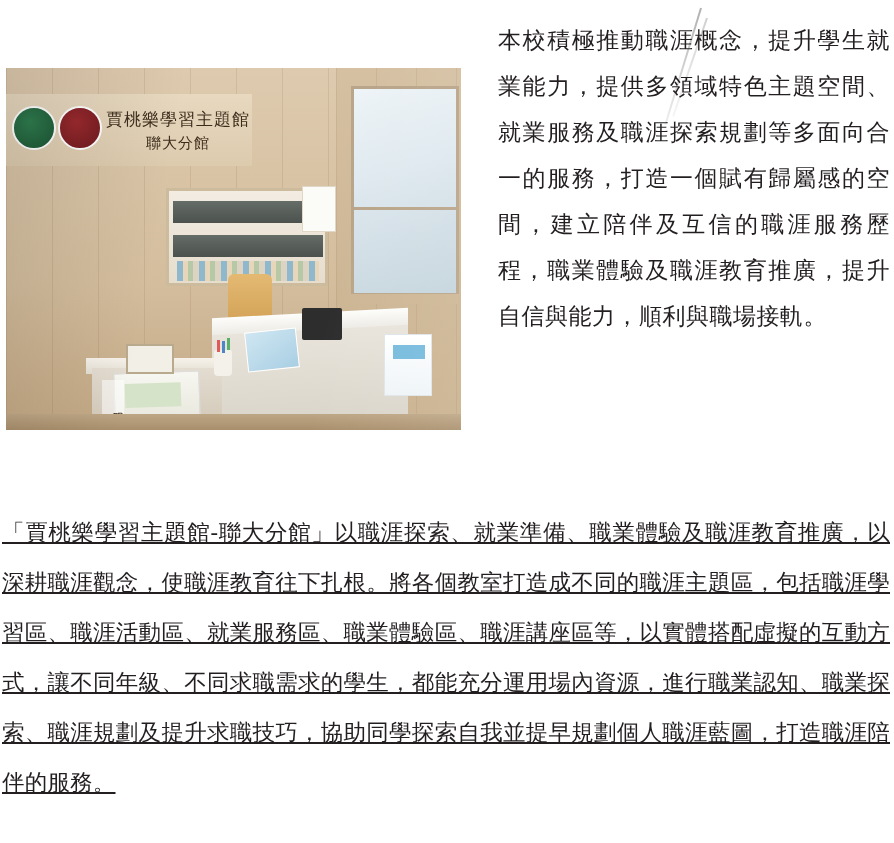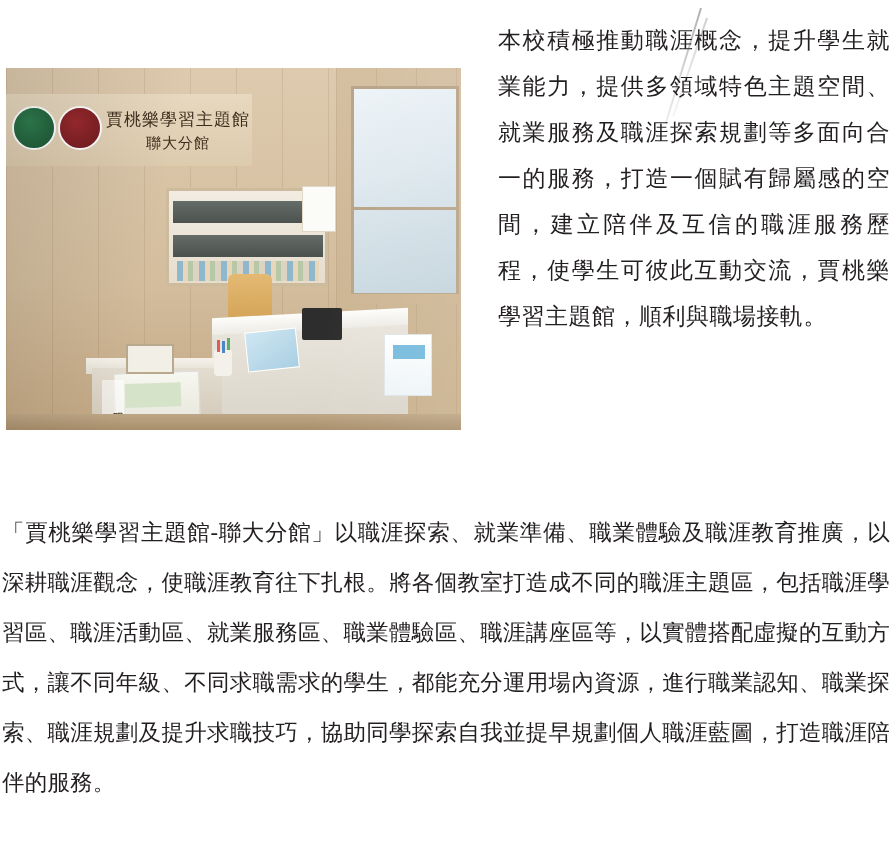--- a/index.html
+++ b/index.html
@@ -346,20 +346,21 @@
     font-size: 22.5px;
     line-height: 50px;
     letter-spacing: 0.2px;
     color: #231f20;
     text-align: justify;
     text-justify: inter-character;
   }
   .body-text p {
     margin: 0;
     text-indent: 0;
+    text-decoration: underline;
   }
 </style>
 </head>
 <body>
 
 <div class="page">
 
   <div class="top-section">
 
     <div class="photo-frame">
@@ -398,20 +399,20 @@
         <div class="standee"></div>
 
         <div class="floor"></div>
         <div class="photo-shade"></div>
       </div>
     </div>
 
     <div class="artifact-line"></div>
     <div class="artifact-line second"></div>
 
-    <div class="intro-text">本校積極推動職涯概念，提升學生就業能力，提供多領域特色主題空間、就業服務及職涯探索規劃等多面向合一的服務，打造一個賦有歸屬感的空間，建立陪伴及互信的職涯服務歷程，使學生可彼此互動交流，賈桃樂學習主題館，順利與職場接軌。</div>
+    <div class="intro-text">本校積極推動職涯概念，提升學生就業能力，提供多領域特色主題空間、就業服務及職涯探索規劃等多面向合一的服務，打造一個賦有歸屬感的空間，建立陪伴及互信的職涯服務歷程，職業體驗及職涯教育推廣，提升自信與能力，順利與職場接軌。</div>
   </div>
 
   <div class="body-text">
     <p>「賈桃樂學習主題館-聯大分館」以職涯探索、就業準備、職業體驗及職涯教育推廣，以深耕職涯觀念，使職涯教育往下扎根。將各個教室打造成不同的職涯主題區，包括職涯學習區、職涯活動區、就業服務區、職業體驗區、職涯講座區等，以實體搭配虛擬的互動方式，讓不同年級、不同求職需求的學生，都能充分運用場內資源，進行職業認知、職業探索、職涯規劃及提升求職技巧，協助同學探索自我並提早規劃個人職涯藍圖，打造職涯陪伴的服務。</p>
   </div>
 
 </div>
 
 </body></html>

